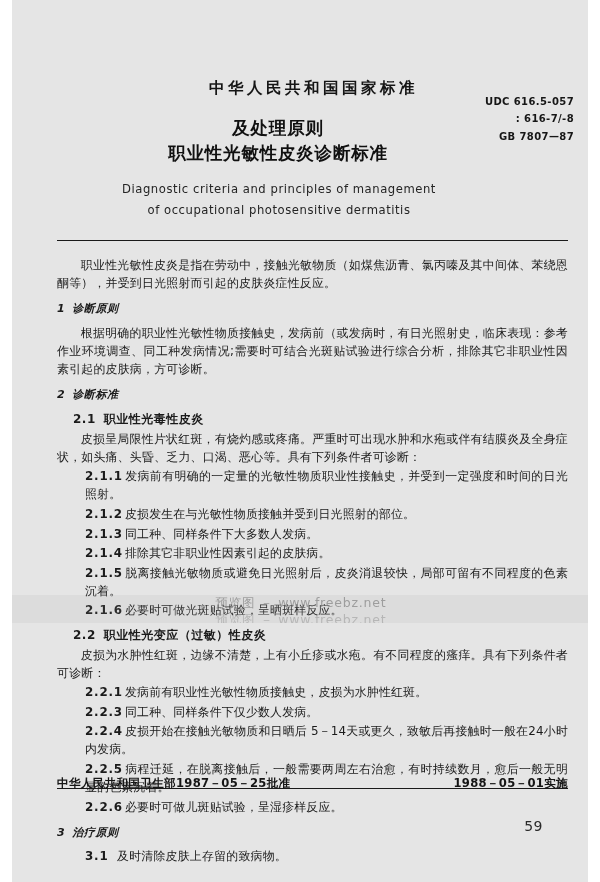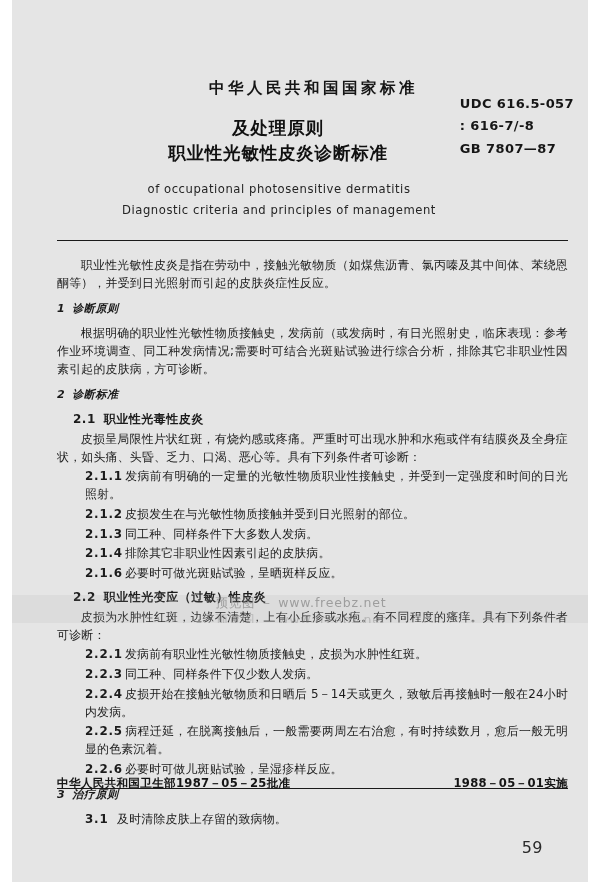--- a/index.html
+++ b/index.html
@@ -47,22 +47,22 @@
     letter-spacing: 0.8px;
     line-height: 1.45;
     color: #101010;
     width: 420px;
     margin: 0 auto 0 56px;
   }
   .code-block {
     position: absolute;
     right: 38px;
     top: -23px;
-    text-align: left;
-    font-size: 13px;
+    text-align: right;
+    font-size: 10px;
     font-weight: bold;
     line-height: 1.73;
     color: #161616;
     letter-spacing: 0.4px;
     white-space: nowrap;
   }
   .eng-title {
     margin-top: 12px;
     text-align: center;
     font-size: 11.6px;
@@ -161,22 +161,22 @@
     font-size: 11.6px;
     font-weight: bold;
     color: #161616;
     letter-spacing: 0.3px;
   }
   .footer-left { float: left; }
   .footer-right { float: right; text-align: center; }
   .page-num {
     position: absolute;
     right: 45px;
-    top: 838px;
-    font-size: 16px;
+    top: 818px;
+    font-size: 14px;
     color: #2a2a2a;
     letter-spacing: 0.5px;
   }
 
   
   .watermark-band {
     position: absolute;
     left: 0;
     top: 595px;
     width: 600px;
@@ -212,22 +212,22 @@
         <div>职业性光敏性皮炎诊断标准</div>
       </div>
       <div class="code-block">
         <div>UDC 616.5-057</div>
         <div>: 616-7/-8</div>
         <div>GB 7807—87</div>
       </div>
     </div>
 
     <div class="eng-title">
+      <div>Diagnostic criteria and principles of management</div>
       <div>of occupational photosensitive dermatitis</div>
-      <div>Diagnostic criteria and principles of management</div>
     </div>
   </div>
 
   <div class="rule-top"></div>
 
   <div class="body-area">
 
     <p class="para">职业性光敏性皮炎是指在劳动中，接触光敏物质（如煤焦沥青、氯丙嗪及其中间体、苯绕恩酮等），并受到日光照射而引起的皮肤炎症性反应。</p>
 
     <div class="sec-h1">
@@ -241,20 +241,21 @@
 
     <div class="sec-h2">
       <span class="num">2.1</span><span>职业性光毒性皮炎</span>
     </div>
     <p class="para tight">皮损呈局限性片状红斑，有烧灼感或疼痛。严重时可出现水肿和水疱或伴有结膜炎及全身症状，如头痛、头昏、乏力、口渴、恶心等。具有下列条件者可诊断：</p>
 
     <p class="item"><span class="num">2.1.1</span><span>发病前有明确的一定量的光敏性物质职业性接触史，并受到一定强度和时间的日光照射。</span></p>
     <p class="item"><span class="num">2.1.2</span><span>皮损发生在与光敏性物质接触并受到日光照射的部位。</span></p>
     <p class="item"><span class="num">2.1.3</span><span>同工种、同样条件下大多数人发病。</span></p>
     <p class="item"><span class="num">2.1.4</span><span>排除其它非职业性因素引起的皮肤病。</span></p>
+    <p class="item"><span class="num">2.1.5</span><span>脱离接触光敏物质或避免日光照射后，皮炎消退较快，局部可留有不同程度的色素沉着。</span></p>
     <p class="item"><span class="num">2.1.6</span><span>必要时可做光斑贴试验，呈晒斑样反应。</span></p>
 
     <div class="sec-h2">
       <span class="num">2.2</span><span>职业性光变应（过敏）性皮炎</span>
     </div>
     <p class="para tight">皮损为水肿性红斑，边缘不清楚，上有小丘疹或水疱。有不同程度的瘙痒。具有下列条件者可诊断：</p>
 
     <p class="item"><span class="num">2.2.1</span><span>发病前有职业性光敏性物质接触史，皮损为水肿性红斑。</span></p>
     <p class="item"><span class="num">2.2.3</span><span>同工种、同样条件下仅少数人发病。</span></p>
     <p class="item"><span class="num">2.2.4</span><span>皮损开始在接触光敏物质和日晒后 5－14天或更久，致敏后再接触时一般在24小时内发病。</span></p>

